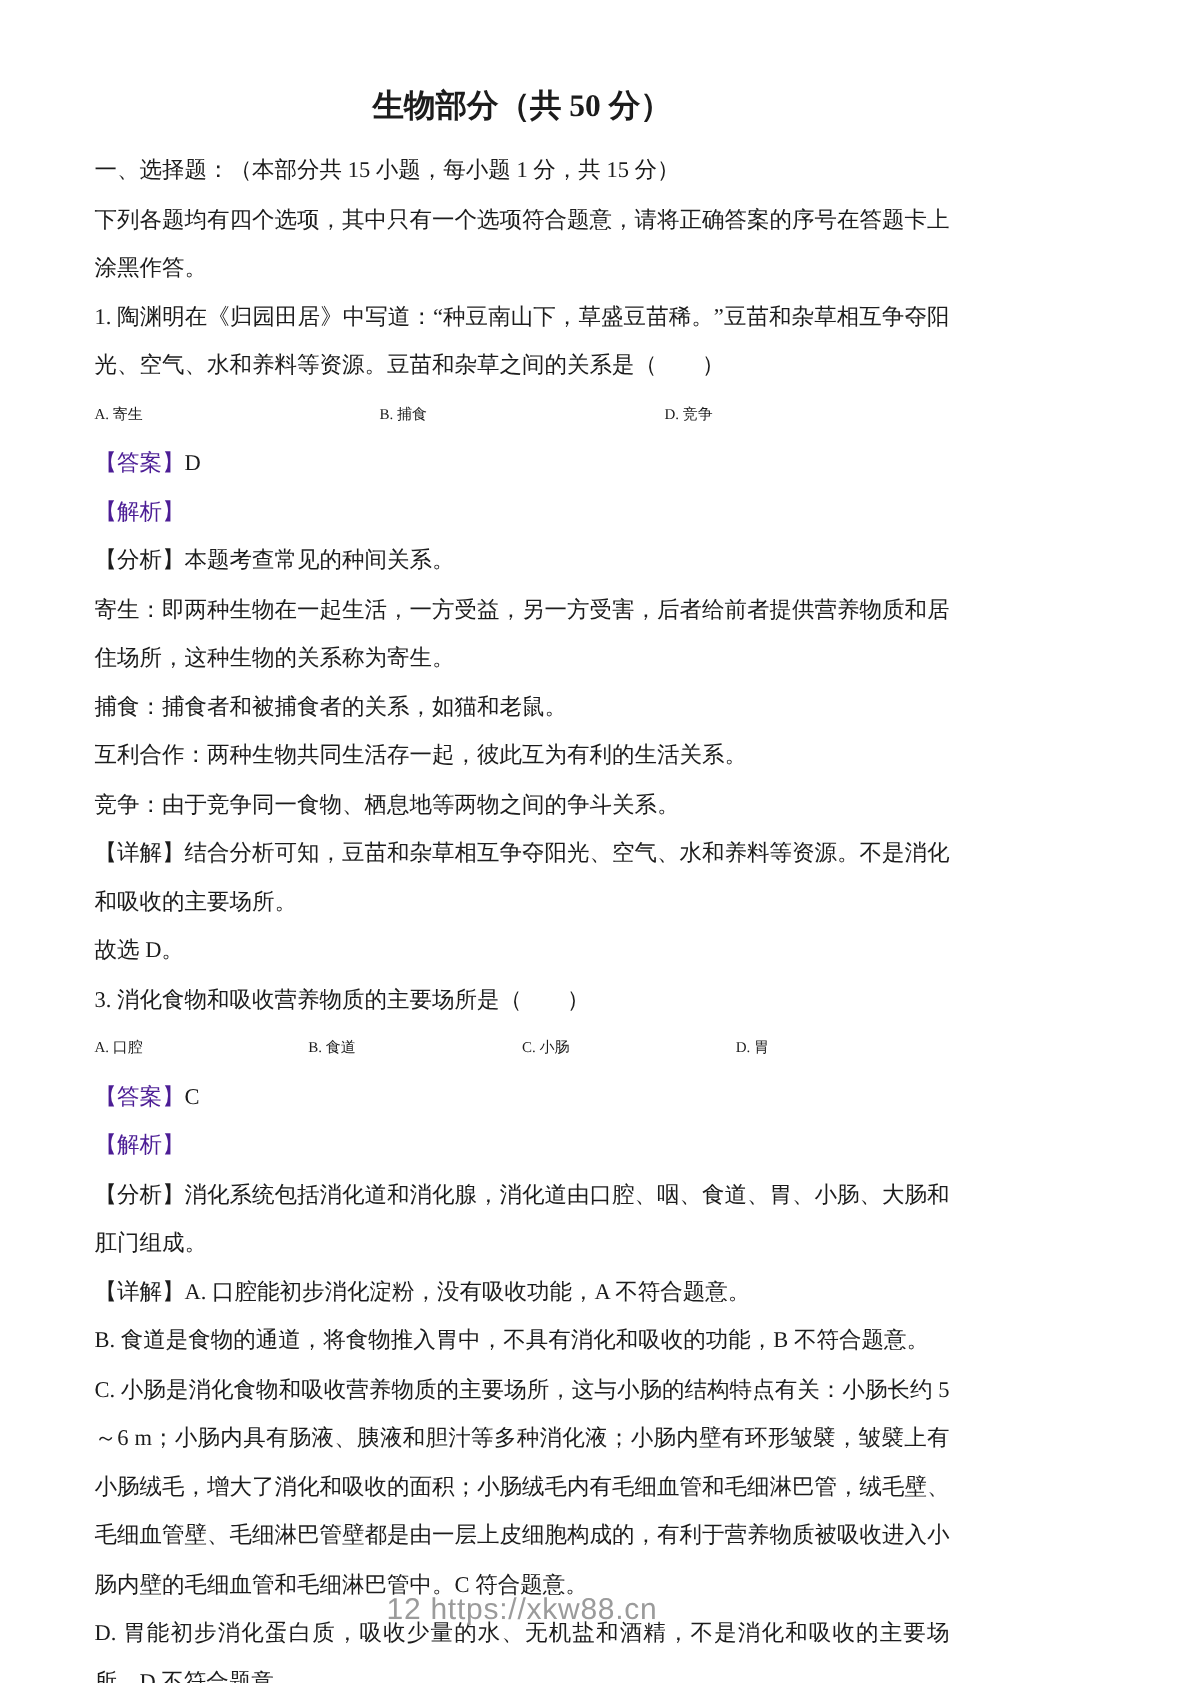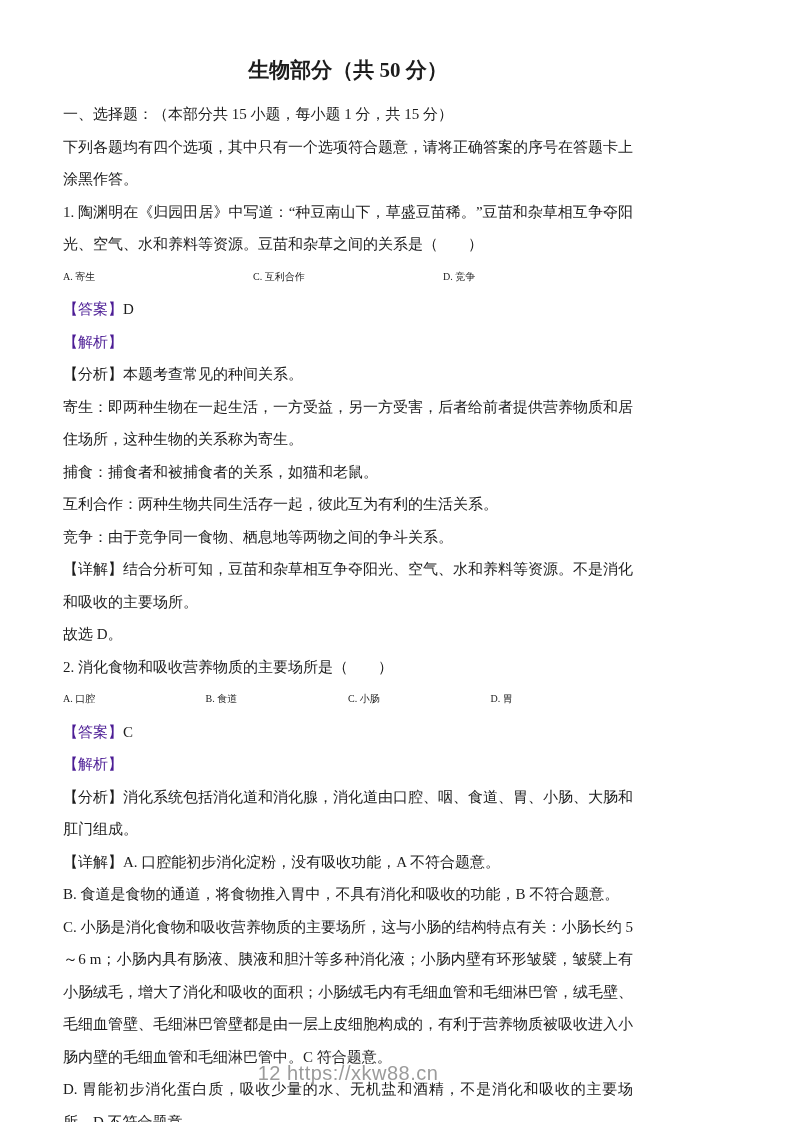--- a/index.html
+++ b/index.html
@@ -70,36 +70,36 @@
 
     <h1 class="title">生物部分（共 50 分）</h1>
 
     <p class="bold heading">一、选择题：（本部分共 15 小题，每小题 1 分，共 15 分）</p>
     <p class="bold">下列各题均有四个选项，其中只有一个选项符合题意，请将正确答案的序号在答题卡上涂黑作答。</p>
 
     <section>
       <p>1. 陶渊明在《归园田居》中写道：“种豆南山下，草盛豆苗稀。”豆苗和杂草相互争夺阳光、空气、水和养料等资源。豆苗和杂草之间的关系是（　　）</p>
       <div class="options">
         <span class="opt">A. 寄生</span>
-        <span class="opt">C. 互利合作</span>
+        <span class="opt">B. 捕食</span>
         <span class="opt">D. 竞争</span>
       </div>
       <p><span class="blue">【答案】</span><span>D</span></p>
       <p><span class="blue">【解析】</span></p>
       <p>【分析】本题考查常见的种间关系。</p>
       <p>寄生：即两种生物在一起生活，一方受益，另一方受害，后者给前者提供营养物质和居住场所，这种生物的关系称为寄生。</p>
       <p>捕食：捕食者和被捕食者的关系，如猫和老鼠。</p>
       <p>互利合作：两种生物共同生活存一起，彼此互为有利的生活关系。</p>
       <p>竞争：由于竞争同一食物、栖息地等两物之间的争斗关系。</p>
       <p>【详解】结合分析可知，豆苗和杂草相互争夺阳光、空气、水和养料等资源。不是消化和吸收的主要场所。</p>
       <p>故选 D。</p>
     </section>
 
     <section>
-      <p>2. 消化食物和吸收营养物质的主要场所是（　　）</p>
+      <p>3. 消化食物和吸收营养物质的主要场所是（　　）</p>
       <div class="options">
         <span class="opt">A. 口腔</span>
         <span class="opt">B. 食道</span>
         <span class="opt">C. 小肠</span>
         <span class="opt">D. 胃</span>
       </div>
       <p><span class="blue">【答案】</span><span>C</span></p>
       <p><span class="blue">【解析】</span></p>
       <p>【分析】消化系统包括消化道和消化腺，消化道由口腔、咽、食道、胃、小肠、大肠和肛门组成。</p>
       <p>【详解】A. 口腔能初步消化淀粉，没有吸收功能，A 不符合题意。</p>

